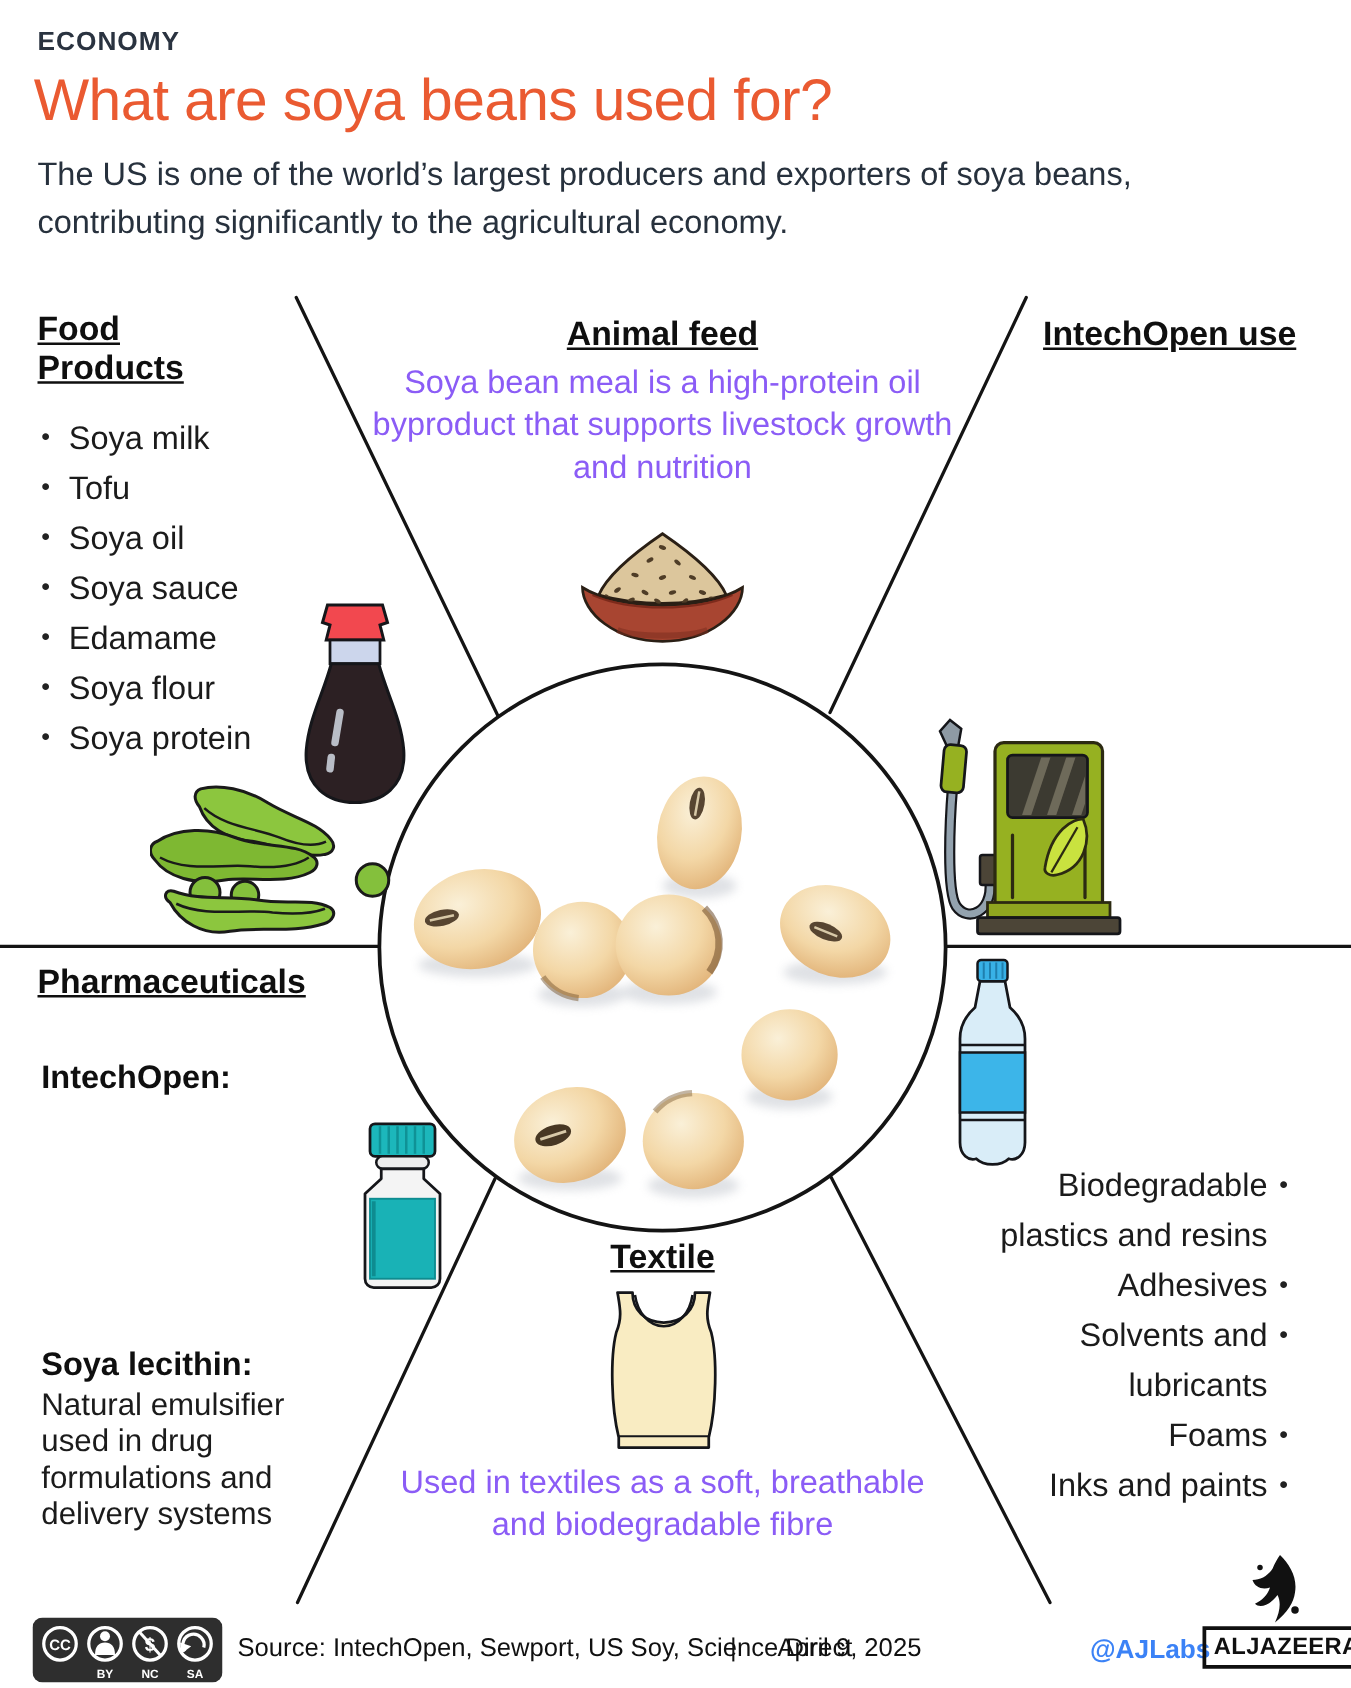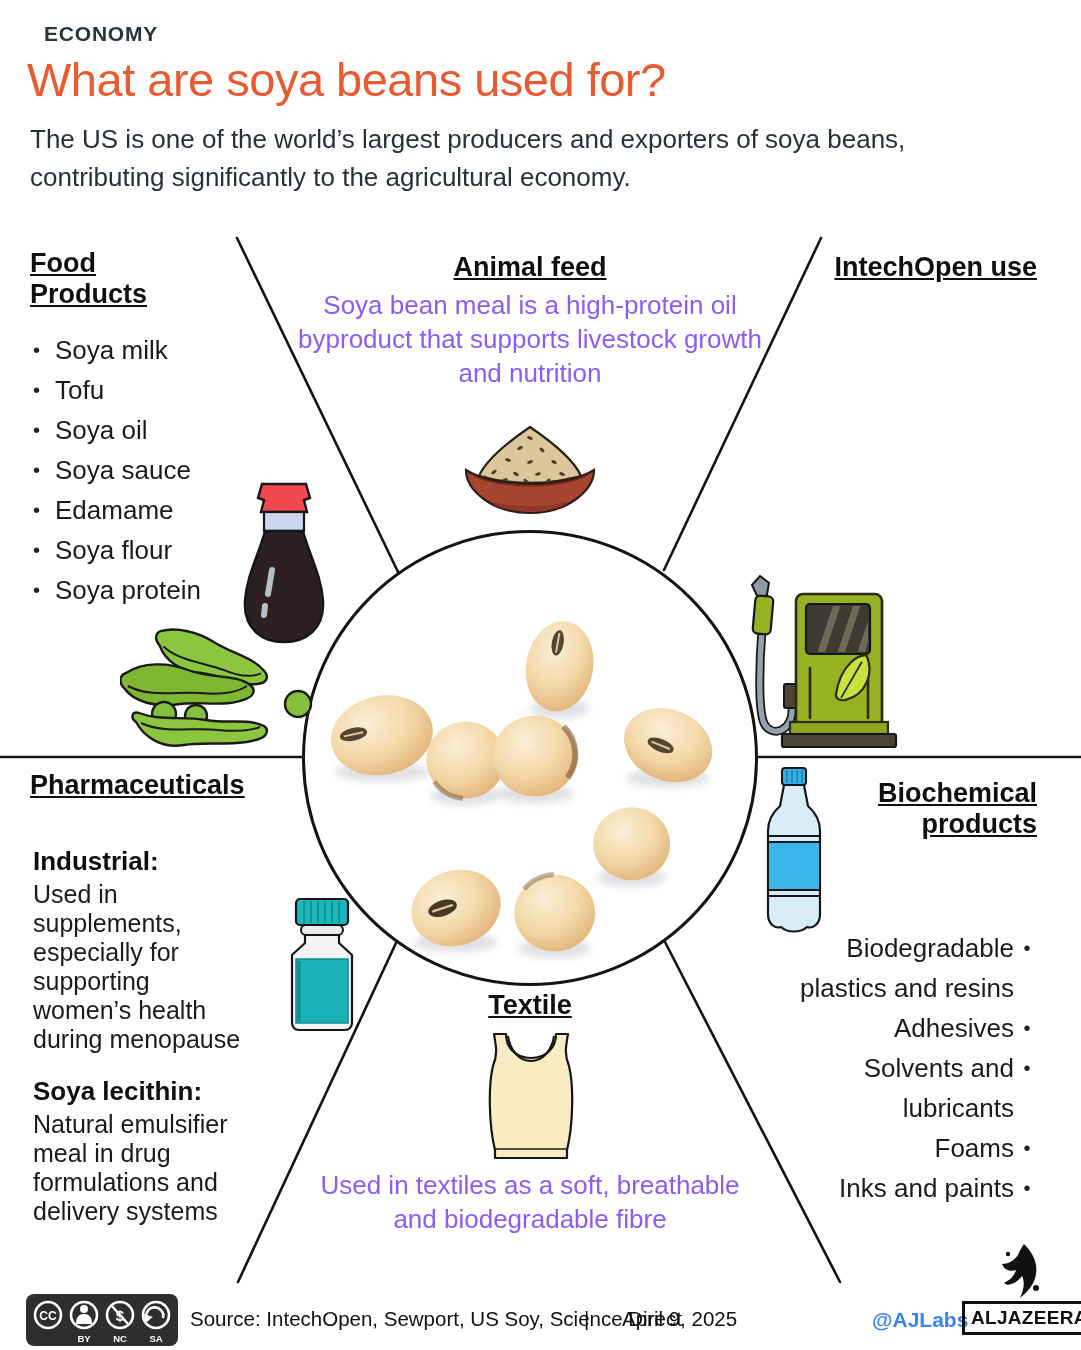--- a/index.html
+++ b/index.html
@@ -2,21 +2,21 @@
 <html lang="en"><head>
 <meta charset="utf-8">
 <style>
   html,body{margin:0;padding:0;background:#ffffff;}
   .page{
     position:relative;width:1081px;height:1350px;background:#ffffff;overflow:hidden;
     font-family:"Liberation Sans","DejaVu Sans",sans-serif;color:#1c1c1c;
   }
   .abs{position:absolute;}
   
-  .kicker{left:44px;top:22px;font-size:21px;font-weight:700;letter-spacing:.8px;color:#2a3340;}
+  .kicker{left:30px;top:22px;font-size:21px;font-weight:700;letter-spacing:.8px;color:#2a3340;}
   .title{left:27px;top:52px;font-size:47px;font-weight:500;letter-spacing:-.5px;color:#ea5a31;}
   .subtitle{left:30px;top:120px;width:980px;font-size:26px;line-height:38px;color:#27313d;}
   
   .h2{font-size:27px;font-weight:700;color:#0f0f0f;line-height:31px;white-space:pre-line;text-decoration:underline;}
   .body-text{font-size:26px;line-height:34px;color:#8b5cf6;}
   .center{text-align:center;}
   .right{text-align:right;}
   
   .food-list{left:33px;top:330px;}
   .food-row{display:flex;align-items:center;height:40px;font-size:26px;color:#1b1b1b;}
@@ -228,43 +228,40 @@
     <line x1="118" y1="96" x2="118" y2="146" stroke="#2c2a12" stroke-width="2.6" stroke-linecap="round"></line>
     <g transform="translate(86,122) rotate(-14)">
       <path d="M0,0 C12,-28 32,-33 39,-30 C42,-12 30,8 8,8 C2,8 -2,4 0,0 Z" fill="#c9e23f" stroke="#2c2a12" stroke-width="2.2"></path>
       <line x1="4" y1="5" x2="33" y2="-25" stroke="#2c2a12" stroke-width="1.8"></line>
     </g>
     <rect x="40" y="150" width="98" height="12" fill="#8fa61f" stroke="#2c2a12" stroke-width="2.2"></rect>
     <rect x="32" y="162" width="114" height="13" rx="2" fill="#4c4537" stroke="#15161a" stroke-width="2.2"></rect>
   </svg>
 
   <div class="abs h2" style="left:30px;top:770px;">Pharmaceuticals</div>
-  <div class="abs sub-h" style="left:33px;top:846px;">Industrial:</div>
-  <div class="abs sub-p" style="left:33px;top:880px;width:215px;">Used in supplements, especially for supporting women’s health during menopause</div>
+  <div class="abs sub-h" style="left:33px;top:846px;">IntechOpen:</div>
   <div class="abs sub-h" style="left:33px;top:1076px;">Soya lecithin:</div>
-  <div class="abs sub-p" style="left:33px;top:1110px;width:225px;">Natural emulsifier meal in drug formulations and delivery systems</div>
+  <div class="abs sub-p" style="left:33px;top:1110px;width:225px;">Natural emulsifier used in drug formulations and delivery systems</div>
 
   <svg class="abs" style="left:282px;top:896px;z-index:2;" width="80" height="138" viewBox="0 0 80 138">
     <rect x="14" y="3" width="52" height="26" rx="4" fill="#1cb7bb" stroke="#15161a" stroke-width="2.2"></rect>
     <g stroke="#0f9296" stroke-width="2">
         <line x1="22" y1="5" x2="22" y2="27"></line>
         <line x1="29" y1="5" x2="29" y2="27"></line>
         <line x1="36" y1="5" x2="36" y2="27"></line>
         <line x1="43" y1="5" x2="43" y2="27"></line>
         <line x1="50" y1="5" x2="50" y2="27"></line>
         <line x1="57" y1="5" x2="57" y2="27"></line>
       </g>
     <rect x="19" y="29" width="42" height="10" rx="5" fill="#ececec" stroke="#15161a" stroke-width="2"></rect>
     <path d="M23,39 L57,39 L57,47 L70,59 L70,127 C70,131 67,134 63,134 L17,134 C13,134 10,131 10,127 L10,59 L23,47 Z" fill="#f4f4f4" stroke="#15161a" stroke-width="2.2" stroke-linejoin="round"></path>
     <rect x="14" y="63" width="52" height="64" fill="#19b2b6" stroke="#0e8c90" stroke-width="1.5"></rect>
     <line x1="17" y1="65" x2="17" y2="125" stroke="#0e8c90" stroke-width="3"></line>
   </svg>
 
-  <div class="abs h2 right" style="right:44px;top:778px;width:300px;">Biochemical
-products</div>
   <div class="abs bio-list">
     <div class="bio-row">
         <span>Biodegradable</span>
         <span class="bio-dot">•</span>
       </div>
     <div class="bio-row">
         <span>plastics and resins</span>
         <span class="bio-dot"></span>
       </div>
     <div class="bio-row">

